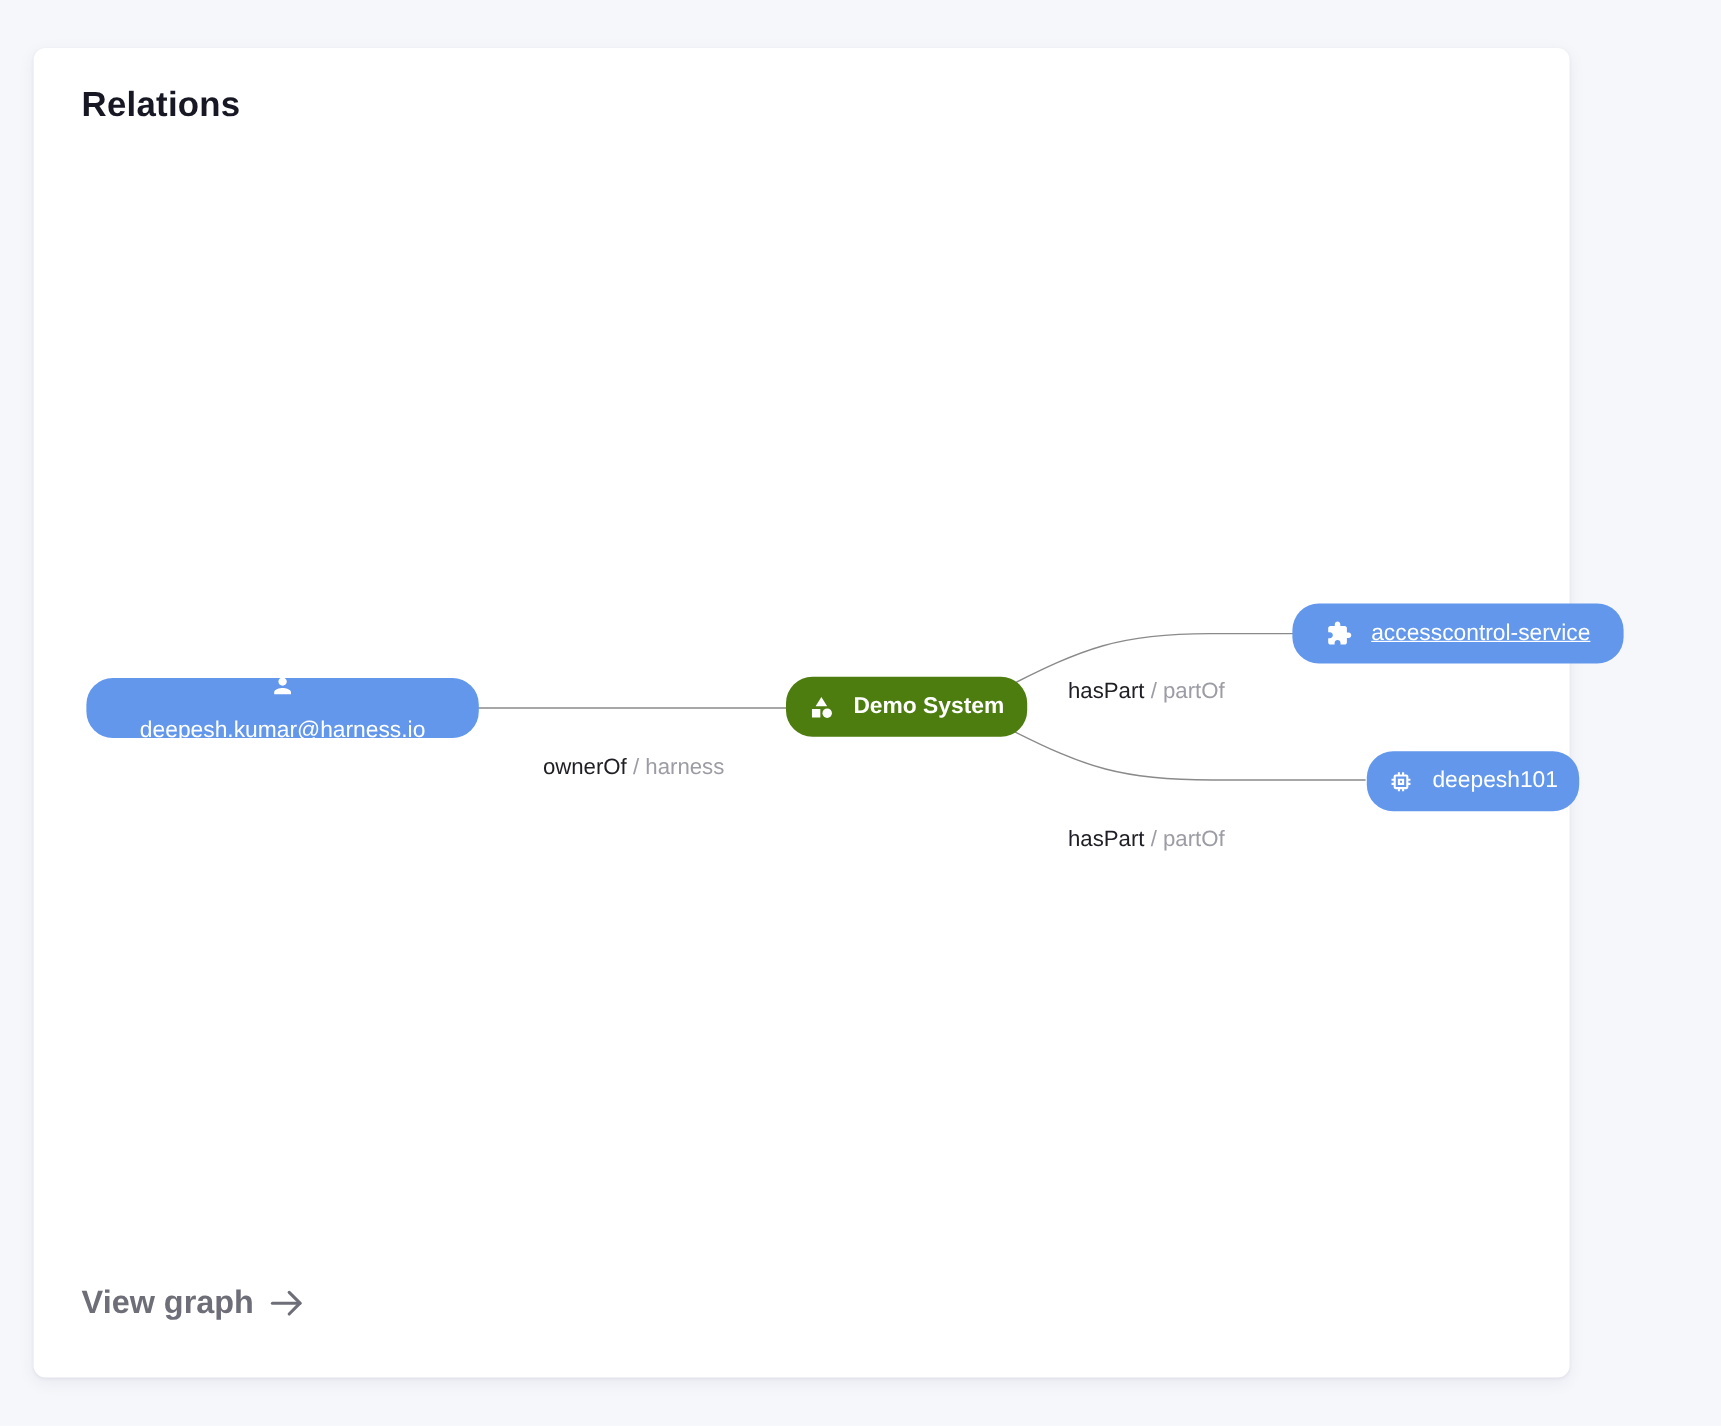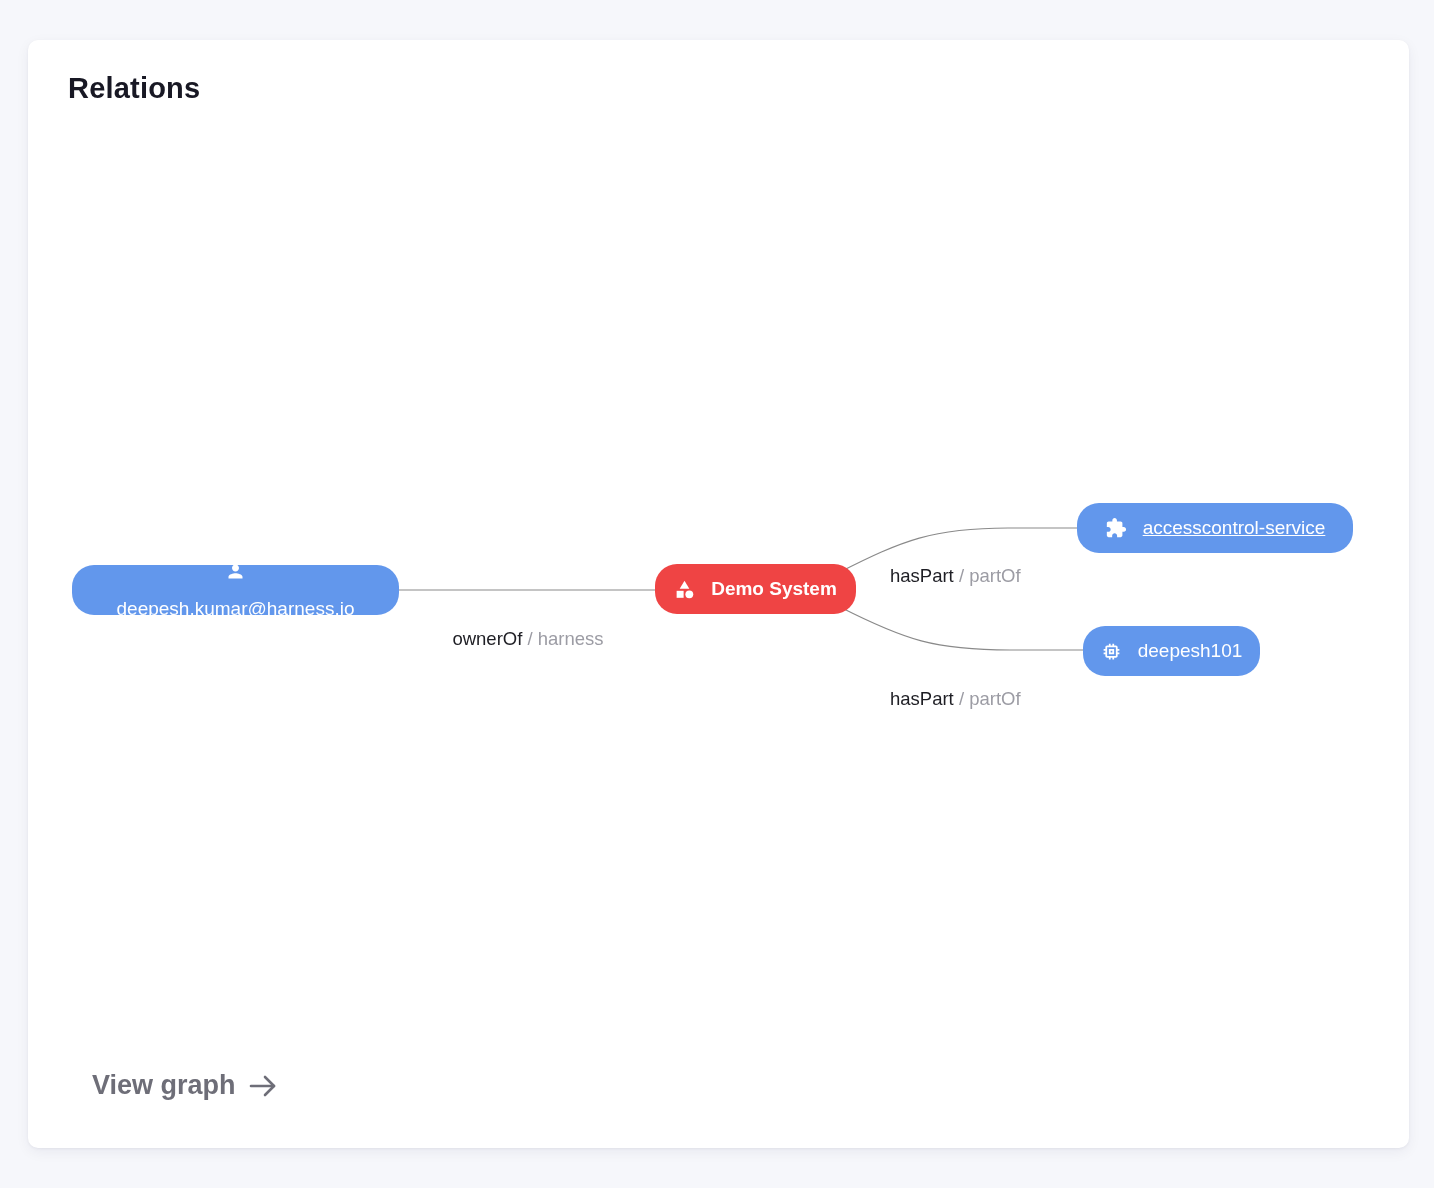--- a/index.html
+++ b/index.html
@@ -5,21 +5,21 @@
   * { margin: 0; padding: 0; box-sizing: border-box; }
   html, body {
     width: 1434px; height: 1188px;
     font-family: "Liberation Sans", "DejaVu Sans", sans-serif;
     background: #f6f7fb;
     overflow: hidden;
   }
   .card {
     position: absolute;
     left: 28px; top: 40px;
-    width: 1381px; height: 1108px;
+    width: 1280px; height: 1108px;
     background: #ffffff;
     border-radius: 10px;
     box-shadow: 0 4px 14px rgba(16,24,64,0.06), 0 1px 3px rgba(16,24,64,0.05);
   }
   .card-title {
     position: absolute;
     left: 40px; top: 32px;
     font-size: 29px;
     font-weight: 700;
     color: #181824;
@@ -64,21 +64,20 @@
     position: absolute;
     left: 40px; top: 1030px;
     display: inline-flex;
     align-items: center;
     gap: 12px;
     font-size: 27px;
     font-weight: 700;
     color: #6e6e78;
     cursor: pointer;
     z-index: 4;
-    margin-left: 24px;
   }
   .view-graph .arrow { display: flex; align-items: center; }
   .view-graph .arrow svg { stroke: #6e6e78; }
 </style>
 </head>
 <body>
 
 <div class="card">
   <div class="card-title">Relations</div>
 
@@ -91,41 +90,41 @@
 
     <div class="node" style="left:44px; top:525px; width:327px; background:#6297ec;flex-direction:column;">
       <span class="nicon">
         <svg width="21" height="21" viewBox="0 0 24 24">
             <path d="M12 12c2.21 0 4-1.79 4-4s-1.79-4-4-4-4 1.79-4 4 1.79 4 4 4zm0 2c-2.67 0-8 1.34-8 4v2h16v-2c0-2.66-5.33-4-8-4z"></path>
           </svg>
       </span>
       <span>deepesh.kumar@harness.io</span>
     </div>
 
-    <div class="node node-bold" style="left:627px; top:524px; width:201px; background:#ef4444;">
+    <div class="node node-bold" style="left:627px; top:524px; width:201px; background:#4d7c0f;">
       <span class="nicon">
         <svg width="21" height="21" viewBox="0 0 24 24">
             <path d="m12 2-5.5 9h11z"></path>
             <circle cx="17.5" cy="17.5" r="4.5"></circle>
             <path d="M3 13.5h8v8H3z"></path>
           </svg>
       </span>
       <span>Demo System</span>
     </div>
 
     <div class="node" style="left:1049px; top:463px; width:276px; background:#6297ec;text-decoration:underline;">
       <span class="nicon">
         <svg width="22" height="22" viewBox="0 0 24 24">
             <path d="M20.5 11H19V7c0-1.1-.9-2-2-2h-4V3.5C13 2.12 11.88 1 10.5 1S8 2.12 8 3.5V5H4c-1.1 0-1.99.9-1.99 2v3.8H3.5c1.49 0 2.7 1.21 2.7 2.7s-1.21 2.7-2.7 2.7H2V20c0 1.1.9 2 2 2h3.8v-1.5c0-1.49 1.21-2.7 2.7-2.7 1.49 0 2.7 1.21 2.7 2.7V22H17c1.1 0 2-.9 2-2v-4h1.5c1.38 0 2.5-1.12 2.5-2.5S21.88 11 20.5 11z"></path>
           </svg>
       </span>
       <span>accesscontrol-service</span>
     </div>
 
-    <div class="node" style="left:1055px; top:586px; width:177px; background:#6297ec;">
+    <div class="node" style="left:1111px; top:586px; width:177px; background:#6297ec;">
       <span class="nicon">
         <svg width="21" height="21" viewBox="0 0 24 24">
             <path d="M15 9H9v6h6V9zm-2 4h-2v-2h2v2zm8-2V9h-2V7c0-1.1-.9-2-2-2h-2V3h-2v2h-2V3H9v2H7c-1.1 0-2 .9-2 2v2H3v2h2v2H3v2h2v2c0 1.1.9 2 2 2h2v2h2v-2h2v2h2v-2h2c1.1 0 2-.9 2-2v-2h2v-2h-2v-2h2zm-4 6H7V7h10v10z"></path>
           </svg>
       </span>
       <span>deepesh101</span>
     </div>
 
     <div class="edge-label label-centered" style="left:380px; top:556px; width:240px;">
       <span class="lbl-primary">ownerOf</span><span class="lbl-sep"> / </span><span class="lbl-secondary">harness</span>

